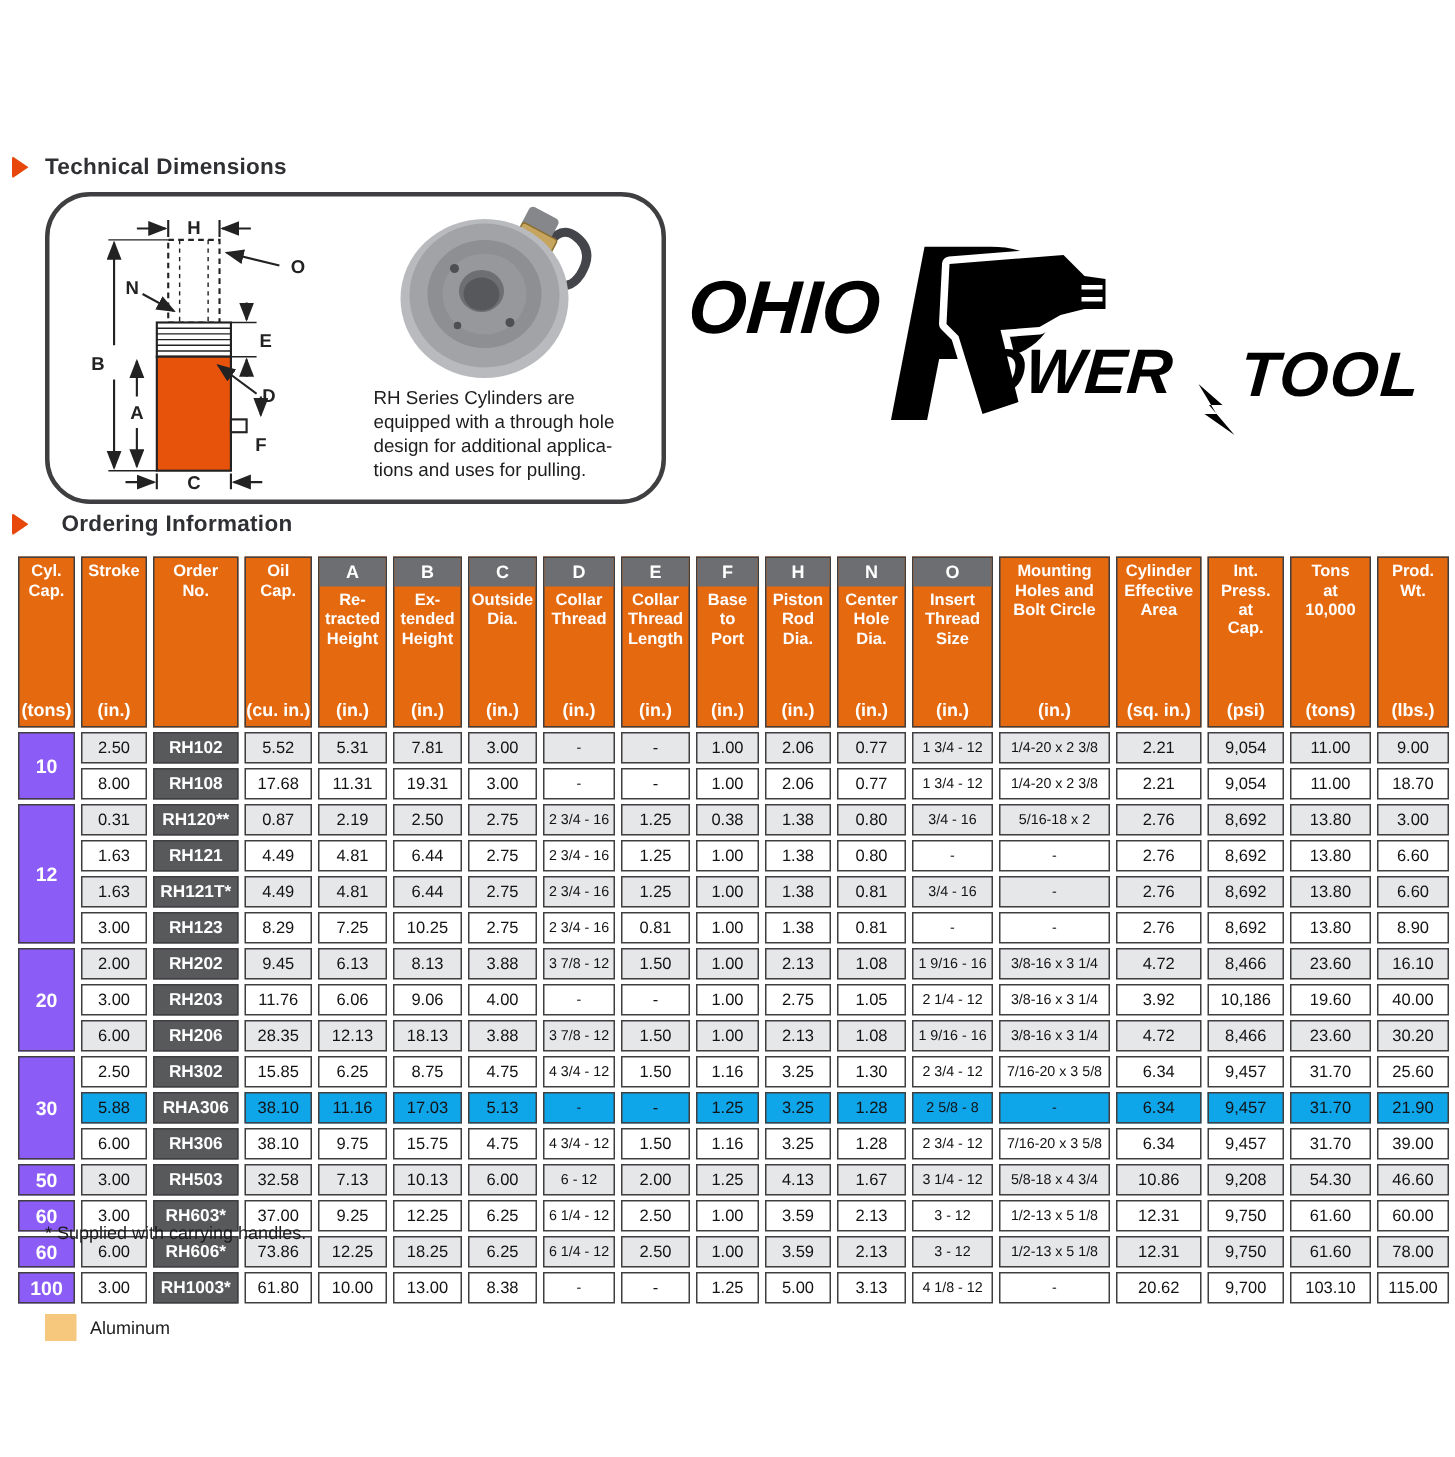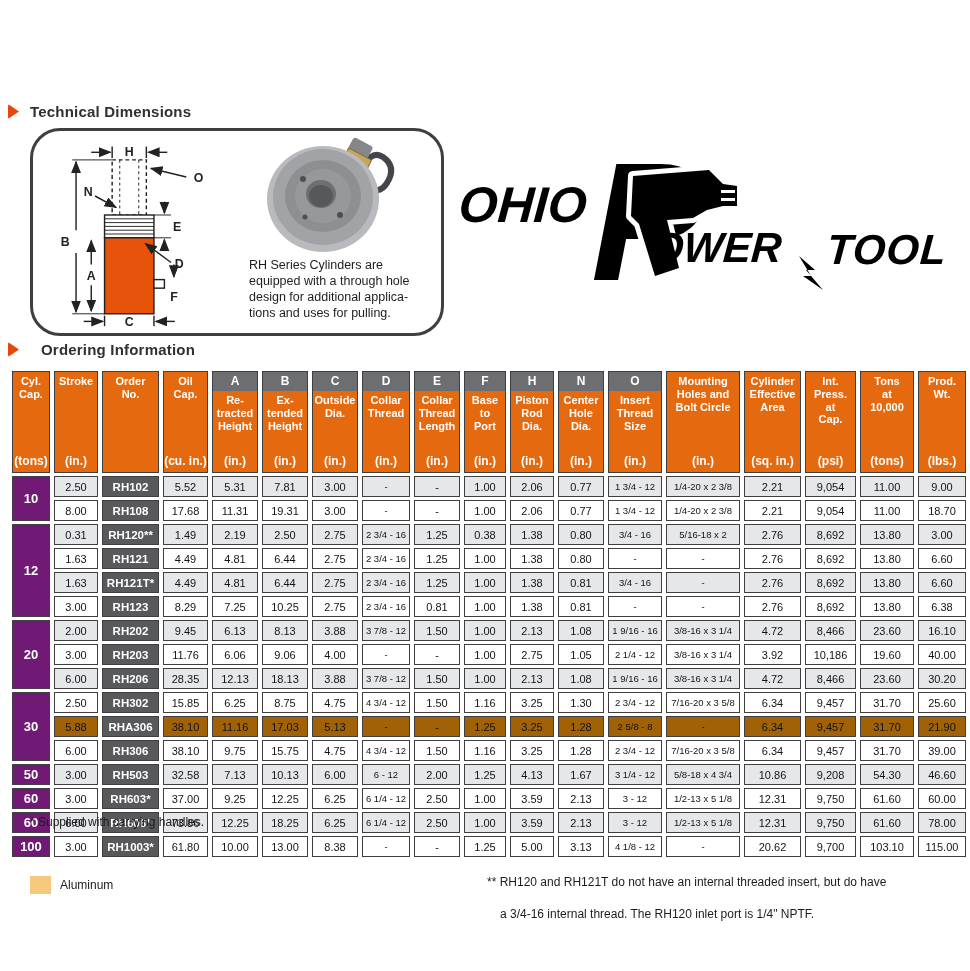--- a/index.html
+++ b/index.html
@@ -21,30 +21,30 @@
   #lg-ohio{left:4px;top:16px;font-size:50px;transform:skewX(-4deg);}
   #lg-p{position:absolute;left:136px;top:-12px;}
   #lg-ower{left:196px;top:64px;font-size:42px;transform:skewX(-4deg);}
   #lg-tool{left:372px;top:66px;font-size:42px;transform:skewX(-4deg);letter-spacing:1px;}
   #lg-bolt{position:absolute;left:338px;top:96px;}
   
   #ordering-table{position:absolute;left:8px;top:368px;}
   table{border-collapse:separate;border-spacing:4px 3px;table-layout:fixed;width:954px;}
   th,td{border:1.5px solid #3f3f41;box-sizing:border-box;}
   th{background:#e5690f;vertical-align:top;padding:0;height:100px;}
-  .hbox{display:flex;flex-direction:column;height:100px;}
+  .hbox{display:flex;flex-direction:column;height:112px;}
   .hletter{background:#6d6e71;color:#fff;font-weight:bold;font-size:12px;height:19px;line-height:19px;text-align:center;}
   .hname{color:#fff;font-weight:bold;font-size:11px;line-height:1.16;padding-top:3px;text-align:center;white-space:pre-line;}
   .hunit{margin-top:auto;color:#fff;font-weight:bold;font-size:12px;padding-bottom:4px;text-align:center;white-space:nowrap;overflow:hidden;}
   td{height:21px;font-size:11px;text-align:center;vertical-align:middle;white-space:nowrap;
      overflow:hidden;padding:0 1px;color:#131316;}
   td.c7,td.c12,td.c13{font-size:9.5px;}
-  .gcell{background:#701a75;color:#fff;font-weight:bold;font-size:13px;}
+  .gcell{background:#8b5cf6;color:#fff;font-weight:bold;font-size:13px;}
   td.ocell{background:#58595b;color:#fff;font-weight:bold;font-size:11.5px;}
-  .v-gray{background:#e6e7e8;} .v-white{background:#ffffff;} .v-aluminum{background:#a16207;}
+  .v-gray{background:#e6e7e8;} .v-white{background:#ffffff;} .v-aluminum{background:#0ea5e9;}
   
   .fnote{position:absolute;font-size:12px;color:#1c1c1e;line-height:16px;white-space:pre-line;}
   #alum-swatch{position:absolute;left:30px;top:876px;width:21px;height:18px;background:#f6c87e;}
   #alum-label{position:absolute;left:60px;top:878px;font-size:12px;color:#1c1c1e;}
   svg text{font-family:"Liberation Sans", sans-serif;}
 </style>
 </head>
 <body>
 
 <div id="page">
@@ -365,21 +365,21 @@
           <td class="c13 v-white">1/4-20 x 2 3/8</td>
           <td class="c14 v-white">2.21</td>
           <td class="c15 v-white">9,054</td>
           <td class="c16 v-white">11.00</td>
           <td class="c17 v-white">18.70</td>
         </tr>
         <tr>
           <td class="gcell" rowspan="4">12</td>
           <td class="c1 v-gray">0.31</td>
           <td class="c2 v-gray ocell">RH120**</td>
-          <td class="c3 v-gray">1.49</td>
+          <td class="c3 v-gray">0.87</td>
           <td class="c4 v-gray">2.19</td>
           <td class="c5 v-gray">2.50</td>
           <td class="c6 v-gray">2.75</td>
           <td class="c7 v-gray">2 3/4 - 16</td>
           <td class="c8 v-gray">1.25</td>
           <td class="c9 v-gray">0.38</td>
           <td class="c10 v-gray">1.38</td>
           <td class="c11 v-gray">0.80</td>
           <td class="c12 v-gray">3/4 - 16</td>
           <td class="c13 v-gray">5/16-18 x 2</td>
@@ -436,21 +436,21 @@
           <td class="c7 v-white">2 3/4 - 16</td>
           <td class="c8 v-white">0.81</td>
           <td class="c9 v-white">1.00</td>
           <td class="c10 v-white">1.38</td>
           <td class="c11 v-white">0.81</td>
           <td class="c12 v-white">-</td>
           <td class="c13 v-white">-</td>
           <td class="c14 v-white">2.76</td>
           <td class="c15 v-white">8,692</td>
           <td class="c16 v-white">13.80</td>
-          <td class="c17 v-white">6.38</td>
+          <td class="c17 v-white">8.90</td>
         </tr>
         <tr>
           <td class="gcell" rowspan="3">20</td>
           <td class="c1 v-gray">2.00</td>
           <td class="c2 v-gray ocell">RH202</td>
           <td class="c3 v-gray">9.45</td>
           <td class="c4 v-gray">6.13</td>
           <td class="c5 v-gray">8.13</td>
           <td class="c6 v-gray">3.88</td>
           <td class="c7 v-gray">3 7/8 - 12</td>
@@ -640,18 +640,14 @@
           <td class="c15 v-white">9,700</td>
           <td class="c16 v-white">103.10</td>
           <td class="c17 v-white">115.00</td>
         </tr>
       </tbody>
     </table>
 
   <div class="fnote" style="left:30px;top:814px;">* Supplied with carrying handles.</div>
   <div id="alum-swatch"></div>
   <div id="alum-label">Aluminum</div>
-  <div class="fnote" style="left:487px;top:858px;">
-    <span>** RH120 and RH121T do not have an internal threaded insert, but do have</span><br>
-    <span style="padding-left:13px;">a 3/4-16 internal thread. The RH120 inlet port is 1/4" NPTF.</span>
-  </div>
 
 </div>
 
 </body></html>

